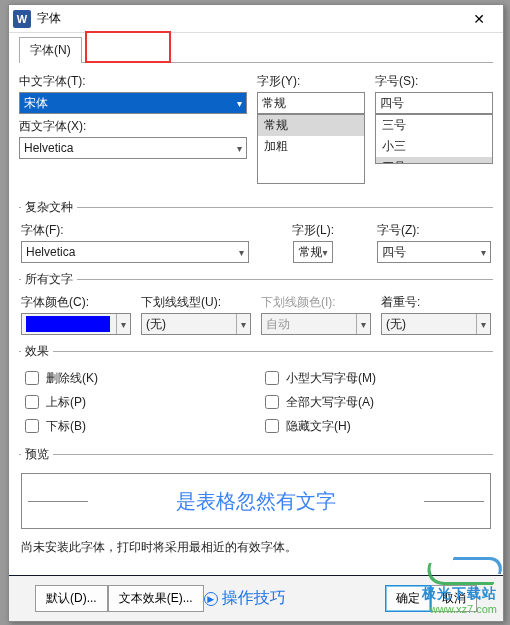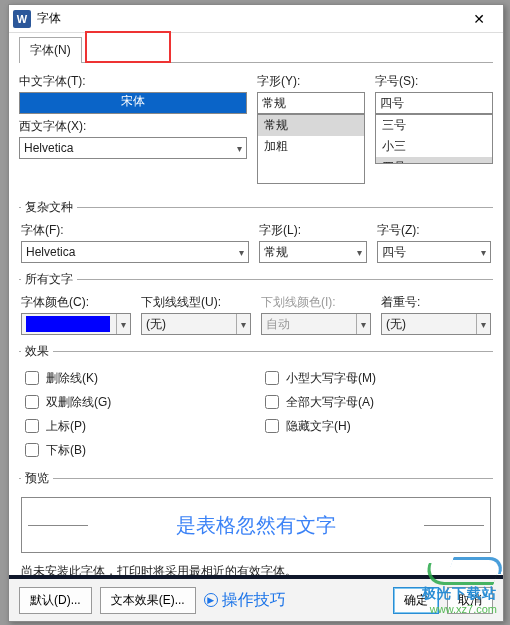--- a/index.html
+++ b/index.html
@@ -13,37 +13,37 @@
   .tabs { display: flex; border-bottom: 1px solid #aaa; margin-bottom: 10px; }
   .tab { padding: 4px 10px; border: 1px solid transparent; border-bottom: none; margin-bottom: -1px; cursor: pointer; }
   .tab.active { border-color: #aaa; background: #fff; }
   .tab-highlight { position: absolute; border: 2px solid #e33; pointer-events: none; }
   .row { display: flex; gap: 10px; }
   .col { display: flex; flex-direction: column; }
   .lbl { margin-bottom: 2px; }
   select, input[type=text], .combo, .listbox, .btn { font-size: 12px; }
   .combo { border: 1px solid #888; height: 22px; display: flex; align-items: center; padding: 0 4px; background: #fff; position: relative; }
   .combo .arrow { margin-left: auto; font-size: 10px; color: #555; }
-  .combo.sel { background: #0a64c8; color: #fff; flex-direction: column; }
+  .combo.sel { background: #0a64c8; color: #fff; }
   .listbox { border: 1px solid #888; background: #fff; overflow-y: scroll; }
   .listbox .item { padding: 2px 6px; }
   .listbox .item.sel { background: #d8d8d8; }
   fieldset.group { border: none; border-top: 1px solid #aaa; margin: 8px 0 4px 0; padding: 6px 2px 0 2px; }
   fieldset.group legend { padding: 0 4px; font-size: 12px; }
   .select-like { border: 1px solid #888; height: 22px; display: flex; align-items: center; padding: 0 4px; background: #f3f3f3; }
   .select-like .arrow { margin-left: auto; font-size: 10px; color: #555; border-left: 1px solid #aaa; padding-left: 4px; height: 100%; display: flex; align-items: center; }
   .colorbox { width: 84px; height: 16px; background: #0000ff; }
   .disabled { color: #999; }
   .chk { display: flex; align-items: center; gap: 4px; padding: 2px 0; }
   .chk input { width: 14px; height: 14px; }
   .preview-box { border: 1px solid #888; height: 56px; margin: 4px 0; display: flex; align-items: center; justify-content: center; font-family: "SimSun", serif; font-size: 20px; color: #3b82f6; position: relative; }
   .preview-box::before, .preview-box::after { content: ""; position: absolute; width: 60px; height: 1px; background: #888; top: 50%; }
   .preview-box::before { left: 6px; } .preview-box::after { right: 6px; }
   .note { font-size: 12px; margin: 6px 2px; }
-  .footer { position: absolute; bottom: 0; left: 0; right: 0; height: 46px; border-top: 4px solid #0f172a; background: #f3f3f3; display: flex; align-items: center; padding: 0 10px; gap: 8px; }
+  .footer { position: absolute; bottom: 0; left: 0; right: 0; height: 46px; border-top: 1px solid #0f172a; background: #f3f3f3; display: flex; align-items: center; padding: 0 26px; gap: 0; }
   .btn { border: 1px solid #999; background: #fdfdfd; padding: 4px 10px; cursor: pointer; }
   .btn.primary { border: 1px solid #2a8dd4; box-shadow: inset 0 0 0 1px #7fc6f0; }
   .link { color: #1a73e8; display: flex; align-items: center; gap: 4px; cursor: pointer; }
   .link .circ { width: 14px; height: 14px; border: 1px solid #1a73e8; border-radius: 50%; display: flex; align-items: center; justify-content: center; font-size: 9px; }
   .watermark { position: absolute; right: 6px; bottom: 6px; text-align: right; pointer-events: none; }
   .watermark .swoosh { width: 72px; height: 22px; border: 3px solid #2aa84a; border-right: none; border-top: none; border-radius: 0 0 0 40px; transform: skewX(-18deg); margin-left: auto; opacity: .85; position: relative; }
   .watermark .swoosh::after { content:""; position:absolute; right:-4px; top:-6px; width:50px; height:14px; border: 3px solid #2a8dd4; border-left:none; border-bottom:none; border-radius:0 40px 0 0; }
   .watermark .t1 { font-size: 14px; color: #2a8dd4; font-weight: bold; letter-spacing: 1px; }
   .watermark .t2 { font-size: 11px; color: #55b955; }
 </style>
@@ -109,21 +109,21 @@
     <fieldset class="group">
       <legend>复杂文种</legend>
       <div class="row">
         <div class="col" style="flex:0 0 228px;">
           <div class="lbl">字体(F):</div>
           <div class="combo">
             <span>Helvetica</span>
             <span class="arrow">▾</span>
           </div>
         </div>
-        <div class="col" style="flex:0 0 108px;">
+        <div class="col" style="flex:0 0 108px;align-items:center;">
           <div class="lbl">字形(L):</div>
           <div class="combo">
             <span>常规</span>
             <span class="arrow">▾</span>
           </div>
         </div>
         <div class="col" style="flex:1;">
           <div class="lbl">字号(Z):</div>
           <div class="combo">
             <span>四号</span>
@@ -167,24 +167,20 @@
       </div>
     </fieldset>
 
     <fieldset class="group">
       <legend>效果</legend>
       <div class="row">
         <div class="col" style="flex:1;">
           <label class="chk">
               <input type="checkbox" style="">
               <span>删除线(K)</span>
-            </label>
-          <label class="chk">
-              <input type="checkbox" style="">
-              <span>双删除线(G)</span>
             </label>
           <label class="chk">
               <input type="checkbox" style="">
               <span>上标(P)</span>
             </label>
           <label class="chk">
               <input type="checkbox" style="">
               <span>下标(B)</span>
             </label>
         </div>

